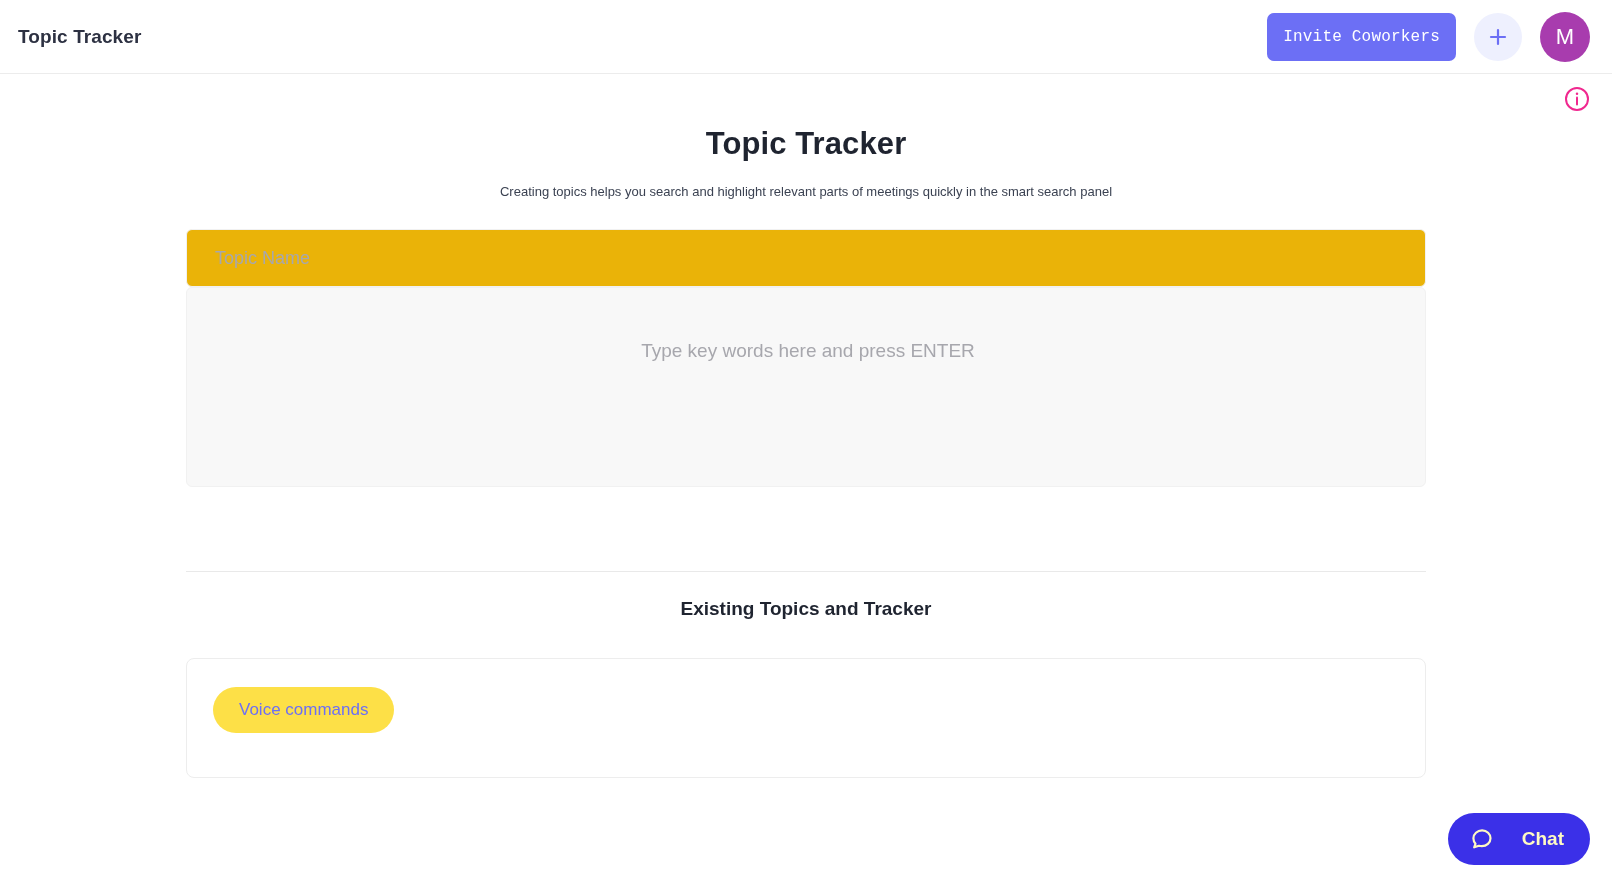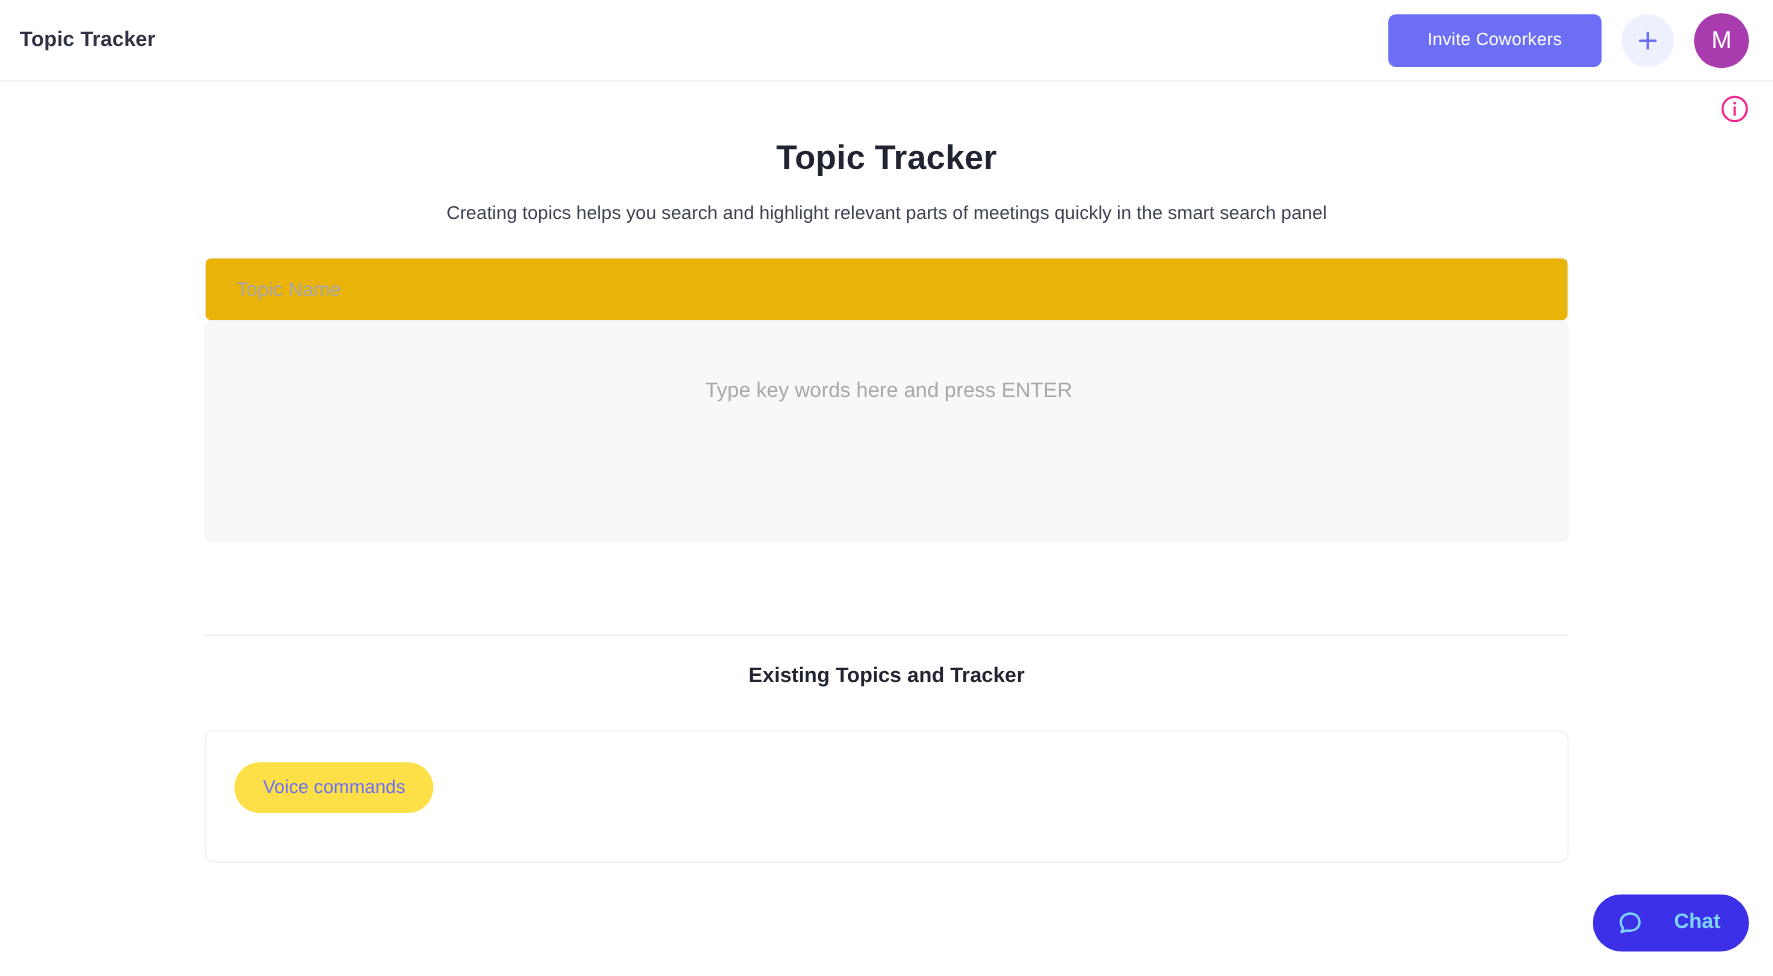--- a/index.html
+++ b/index.html
@@ -39,23 +39,23 @@
     gap: 18px;
     padding-right: 4px;
   }
 
   .invite-btn {
     background: #6c6ff5;
     color: #ffffff;
     border: none;
     border-radius: 7px;
     height: 48px;
-    padding: 0 36px;
+    padding: 0 16px;
     font-size: 16px;
-    font-family: Liberation Sans, sans-serif;
+    font-family: Liberation Mono, monospace;
     letter-spacing: 0.2px;
     cursor: pointer;
     white-space: nowrap;
   }
 
   .plus-btn {
     width: 48px;
     height: 48px;
     border-radius: 50%;
     background: #eef0fe;
@@ -108,21 +108,21 @@
     text-align: center;
     font-size: 31px;
     font-weight: 700;
     color: #1f2430;
     margin-top: 2px;
     letter-spacing: 0.1px;
   }
 
   .page-subtitle {
     text-align: center;
-    font-size: 17px;
+    font-size: 13px;
     color: #3b4252;
     margin-top: 22px;
     font-weight: 400;
   }
 
   .form-area {
     width: 1240px;
     margin: 0 auto;
     padding-top: 30px;
   }
@@ -244,21 +244,21 @@
 
   
   .chat-widget {
     position: fixed;
     right: 22px;
     bottom: 22px;
     height: 52px;
     padding: 0 26px 0 22px;
     border-radius: 26px;
     background: #3b30e8;
-    color: #7dd3fc;
+    color: #fef9c3;
     display: flex;
     align-items: center;
     gap: 28px;
     font-size: 19px;
     font-weight: 700;
     cursor: pointer;
     border: none;
     font-family: "Liberation Sans", sans-serif;
   }
   .chat-widget svg { display: block; }

